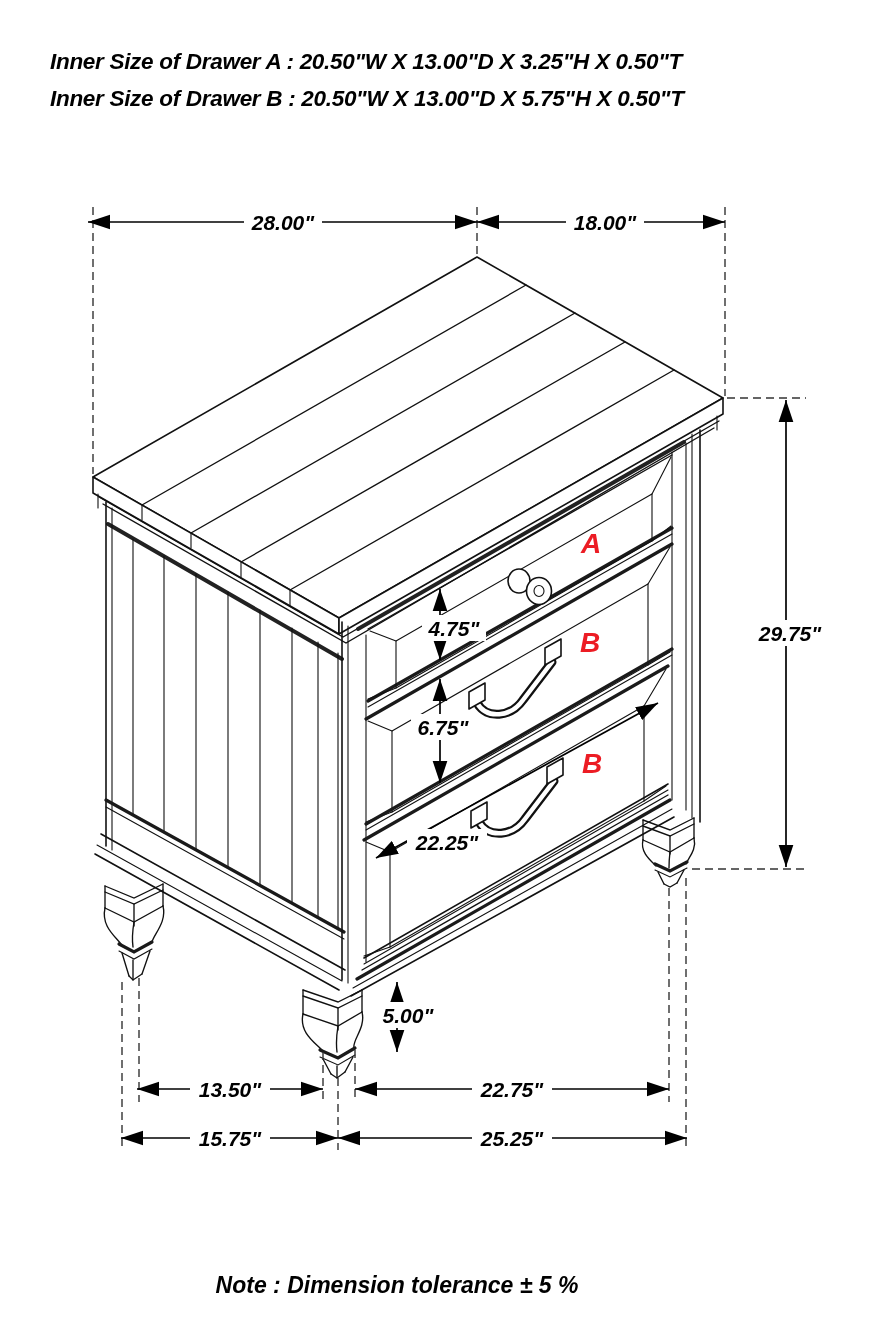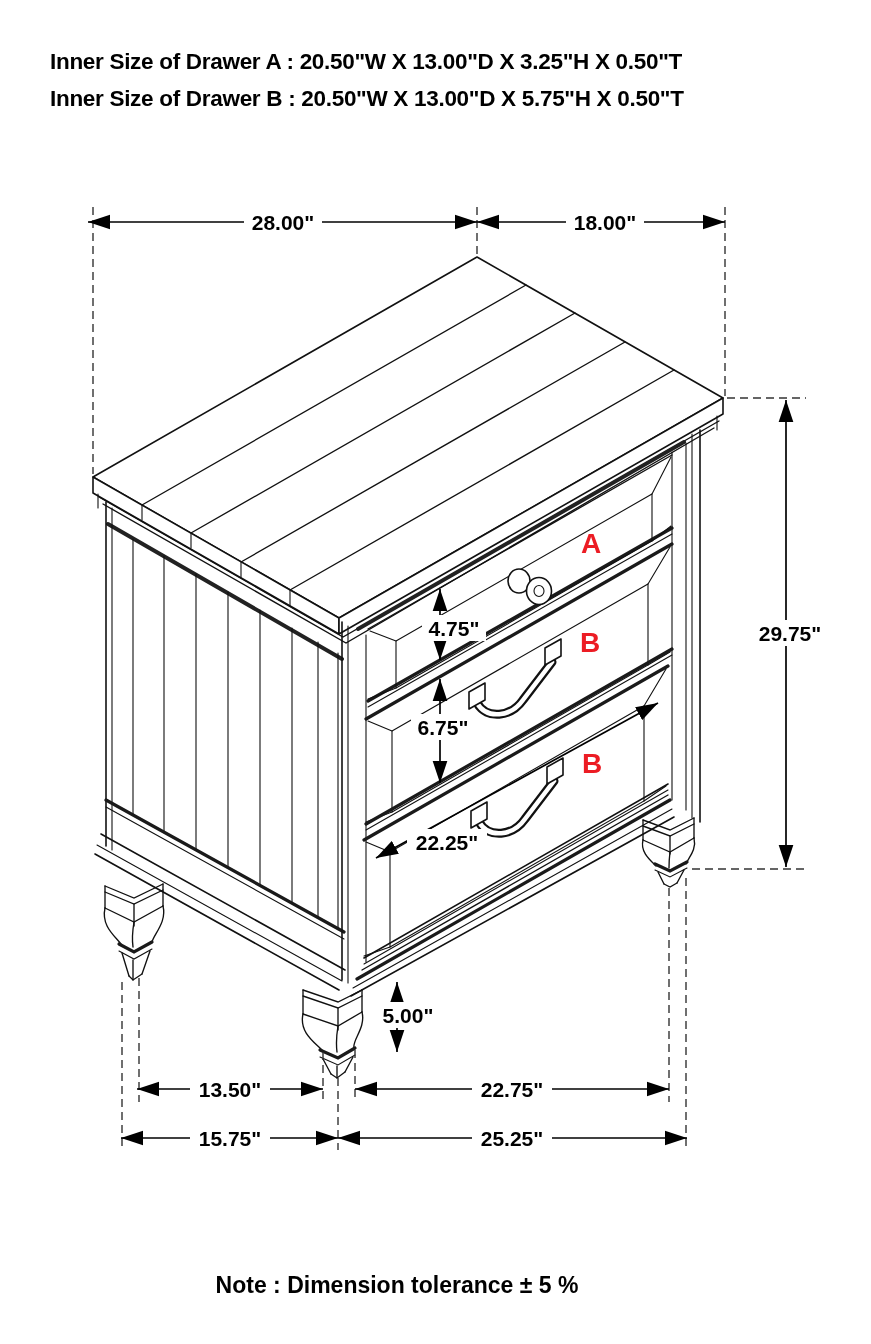--- a/index.html
+++ b/index.html
@@ -1,17 +1,17 @@
 <!DOCTYPE html>
 <html><head>
 <meta charset="utf-8">
 <style>
   html,body{margin:0;padding:0;background:#ffffff;}
   .page{position:relative;width:871px;height:1344px;background:#fff;overflow:hidden;
-        font-family:"Liberation Sans","DejaVu Sans",sans-serif;}
+        font-family:"Liberation Sans","DejaVu Sans",sans-serif;font-style:italic;}
   svg{display:block}
   text{font-family:"Liberation Sans","DejaVu Sans",sans-serif;}
   .hdr{font-size:22.5px;font-weight:bold;letter-spacing:-0.3px;fill:#000;}
   .note{font-size:23px;font-weight:bold;fill:#000;}
   .dimlbl{font-size:21px;font-weight:bold;fill:#000;text-anchor:middle;}
   .redlbl{font-size:28px;font-weight:bold;fill:#ec1c24;text-anchor:middle;}
   .ln{stroke:#111;fill:none;stroke-width:1.6;stroke-linecap:round;stroke-linejoin:round;}
   .thin{stroke:#111;fill:none;stroke-width:1.1;stroke-linecap:round;}
   .med{stroke:#111;fill:none;stroke-width:1.35;stroke-linecap:round;}
   .thick{stroke:#1a1a1a;fill:none;stroke-width:3.2;stroke-linecap:round;}

